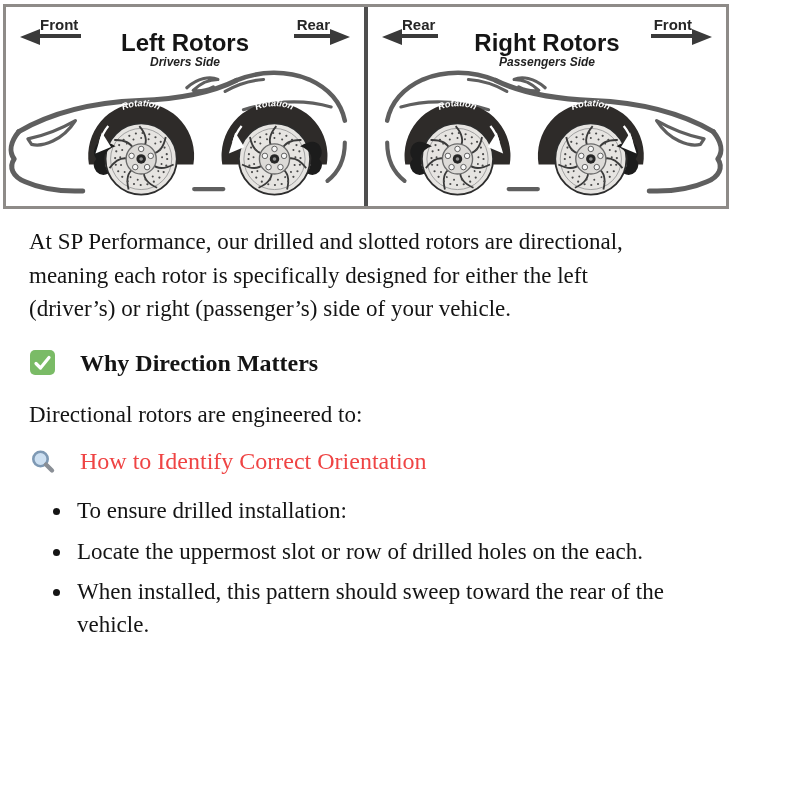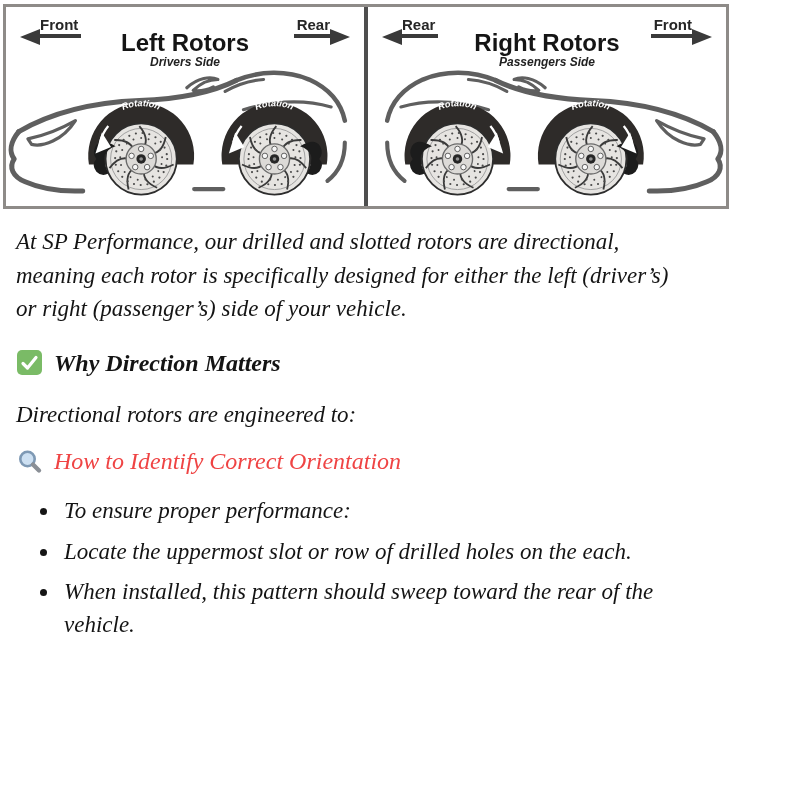--- a/index.html
+++ b/index.html
@@ -19,23 +19,23 @@
   .dir{display:flex;align-items:flex-end;}
   .dir-text{font-size:15px;font-weight:bold;color:#262626;
             border-bottom:4px solid #3a3a3a;padding:0 3px 1px 3px;}
   .tri{width:0;height:0;border-top:8px solid transparent;border-bottom:8px solid transparent;
        margin-bottom:-7px;}
   .tri-left{border-right:20px solid #3a3a3a;margin-right:-3px;}
   .tri-right{border-left:20px solid #3a3a3a;margin-left:-3px;}
   .car-svg{display:block;width:100%;height:auto;}
 
   
-  .content{padding:16px 56px 0 16px;font-size:23px;line-height:1.45;font-style:italic;}
+  .content{padding:16px 56px 0 29px;font-size:23px;line-height:1.45;}
   .intro{margin:0 0 20px 0;}
-  .sec-head{display:flex;align-items:center;gap:11px;margin:0 0 18px 0;
+  .sec-head{display:flex;align-items:center;gap:24px;margin:0 0 18px 0;
             font-size:24px;font-weight:bold;}
   .sec-head.regular{font-weight:normal;color:#ef4444;margin:0 0 16px 0;}
   .emoji{flex:0 0 auto;width:27px;height:27px;display:inline-block;}
   .lead{margin:12px 0 12px 0;}
   ul{margin:0 0 20px 0;padding:0 0 0 44px;}
   li{margin:0 0 7px 0;padding-left:4px;}
 </style>
 </head>
 <body>
 
@@ -180,19 +180,19 @@
       <span class="emoji">
         <svg viewBox="0 0 27 27" width="27" height="27">
           <circle cx="11.5" cy="11" r="7.2" fill="#cde0f2" stroke="#7e99b4" stroke-width="2.6"></circle>
           <line x1="17" y1="16.5" x2="23" y2="22.5" stroke="#8a8f96" stroke-width="4.4" stroke-linecap="round"></line>
         </svg>
       </span>
       <span>How to Identify Correct Orientation</span>
     </div>
 
     <ul>
-      <li>To ensure proper performance:</li>
+      <li>To ensure drilled installation:</li>
       <li>Locate the uppermost slot or row of drilled holes on the each.</li>
       <li>When installed, this pattern should sweep toward the rear of the vehicle.</li>
     </ul>
 
   </div>
 </div>
 
 </body></html>

